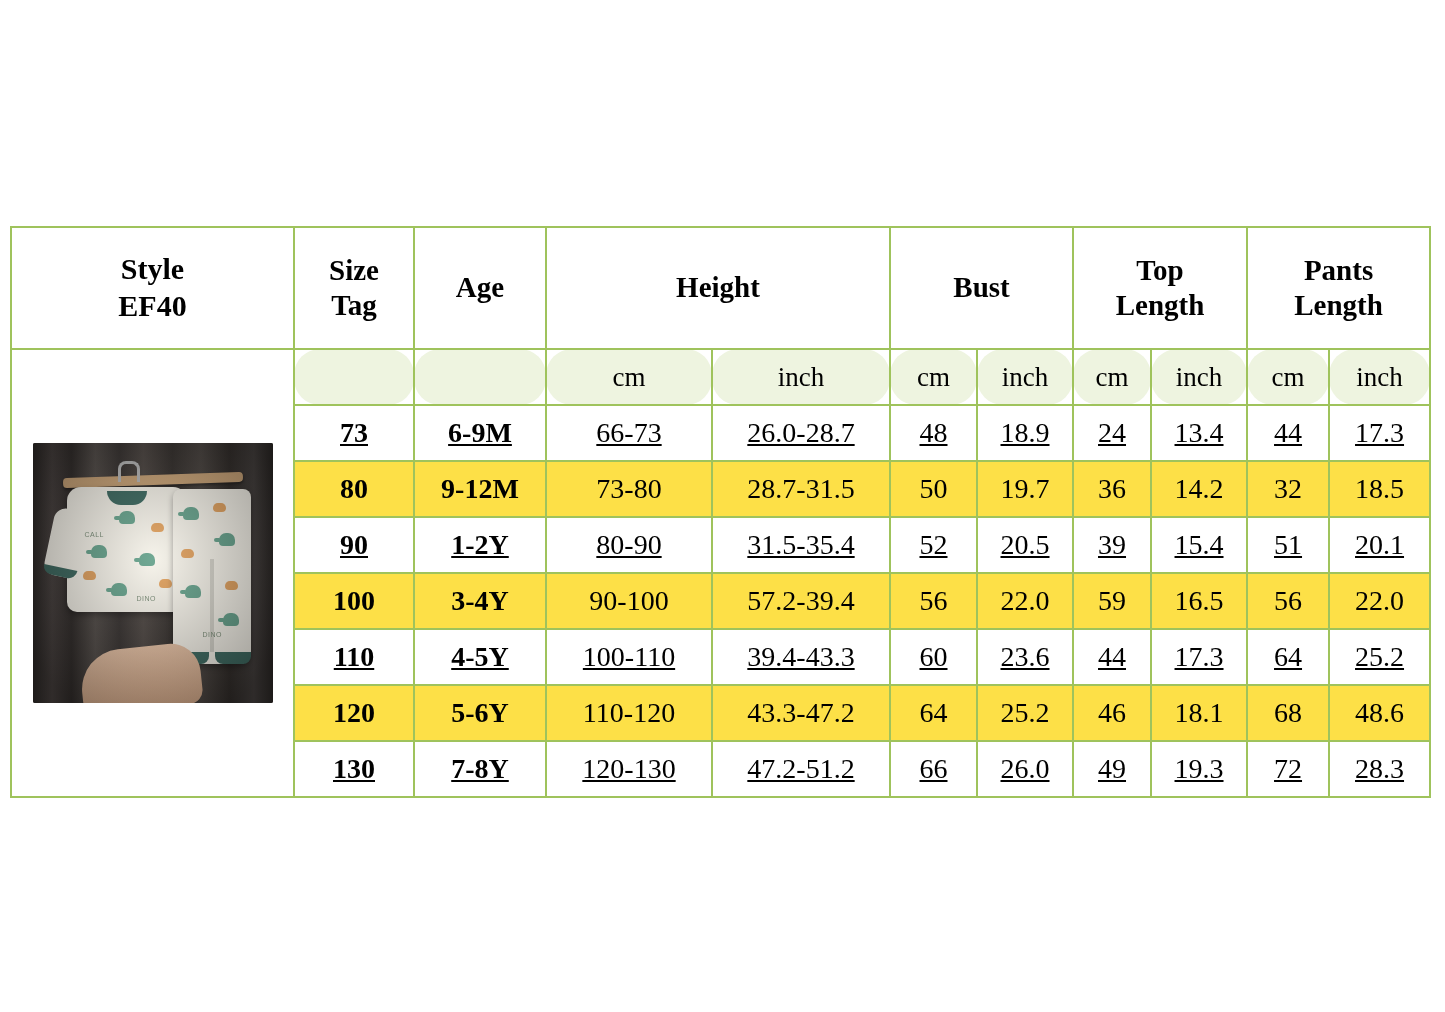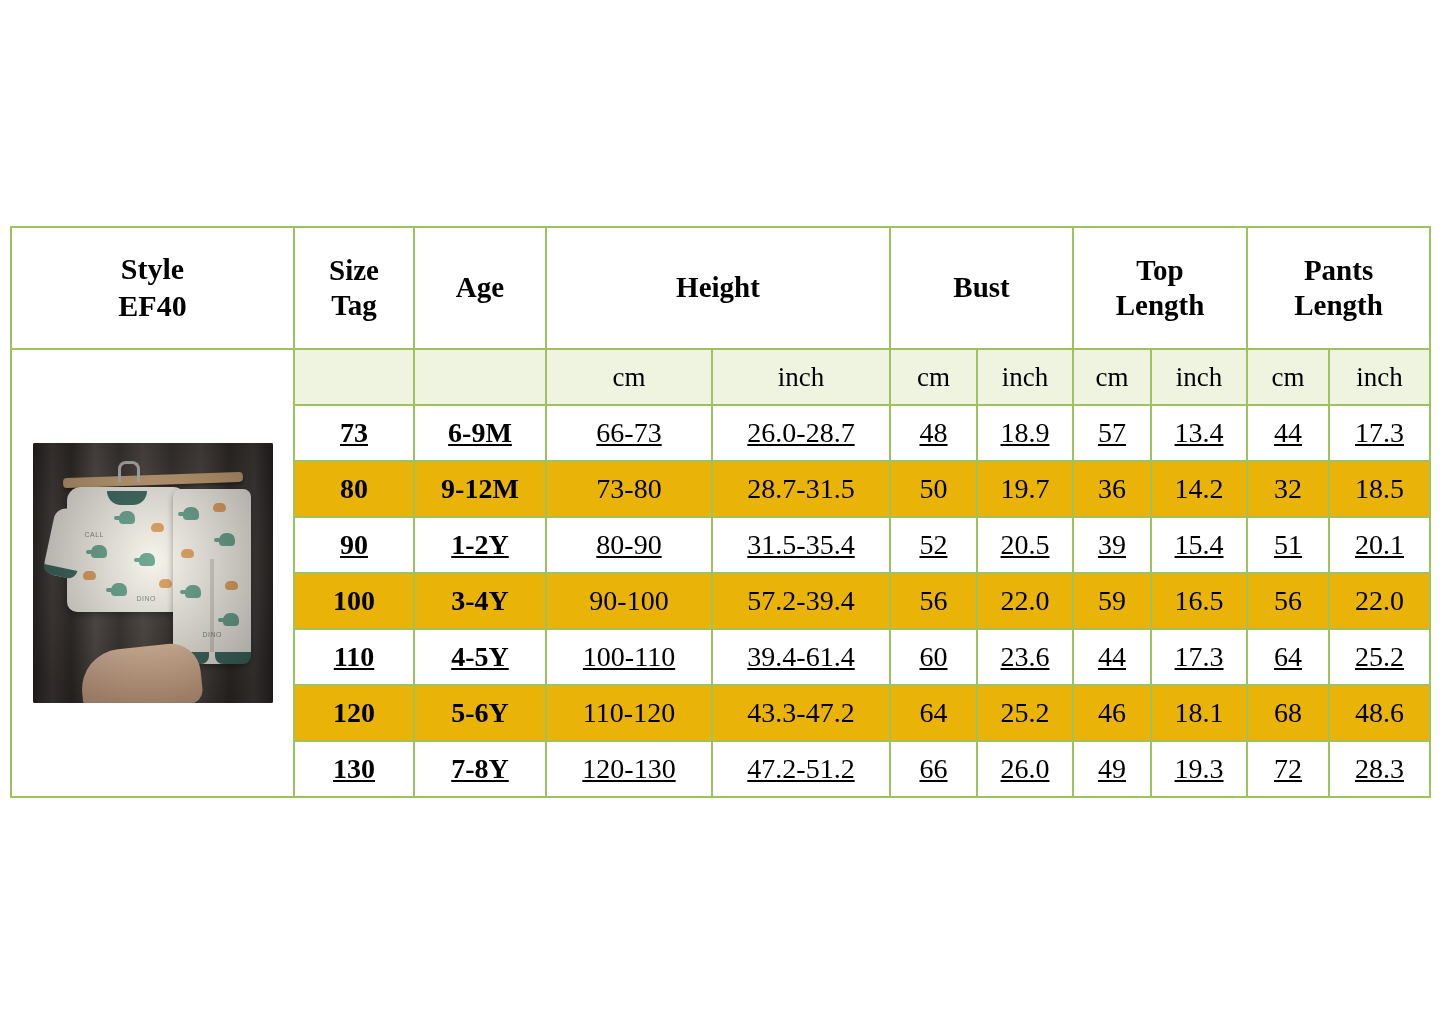--- a/index.html
+++ b/index.html
@@ -51,36 +51,37 @@
 
   .hdr td.style-cell {
     font-size: 30px;
   }
 
   
   .unitrow td {
     height: 54px;
     font-size: 27px;
     background: #eef4e0;
+    border-radius: 26px;
   }
   .unitrow td.blank {
     background: #eef4e0;
   }
 
   
   tr.data td {
     height: 54px;
     font-size: 28px;
   }
   tr.data.odd td {
     background: #ffffff;
     text-decoration: underline;
   }
   tr.data.even td {
-    background: #eab308;
+    background: #fde047;
   }
   td.bold {
     font-weight: bold;
   }
 
   
   td.img-cell {
     background: #ffffff;
     padding: 0;
     vertical-align: middle;
@@ -356,21 +357,21 @@
       <td>inch</td>
     </tr>
 
     <tr class="data odd">
       <td class="bold">73</td>
       <td class="bold">6-9M</td>
       <td>66-73</td>
       <td>26.0-28.7</td>
       <td>48</td>
       <td>18.9</td>
-      <td>57</td>
+      <td>24</td>
       <td>13.4</td>
       <td>44</td>
       <td>17.3</td>
     </tr>
 
     <tr class="data even">
       <td class="bold">80</td>
       <td class="bold">9-12M</td>
       <td>73-80</td>
       <td>28.7-31.5</td>
@@ -405,21 +406,21 @@
       <td>59</td>
       <td>16.5</td>
       <td>56</td>
       <td>22.0</td>
     </tr>
 
     <tr class="data odd">
       <td class="bold">110</td>
       <td class="bold">4-5Y</td>
       <td>100-110</td>
-      <td>39.4-61.4</td>
+      <td>39.4-43.3</td>
       <td>60</td>
       <td>23.6</td>
       <td>44</td>
       <td>17.3</td>
       <td>64</td>
       <td>25.2</td>
     </tr>
 
     <tr class="data even">
       <td class="bold">120</td>

